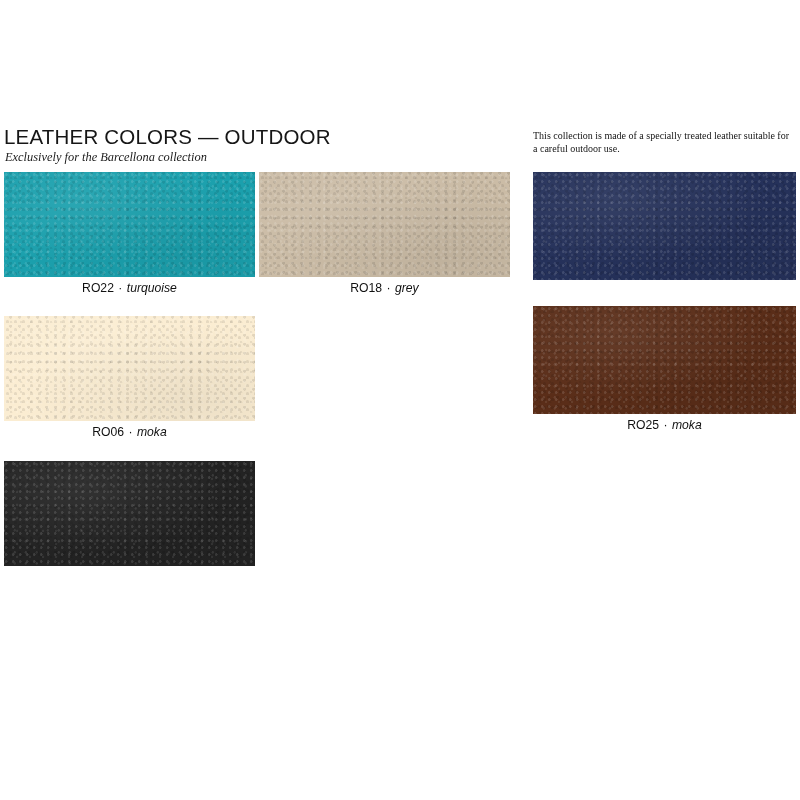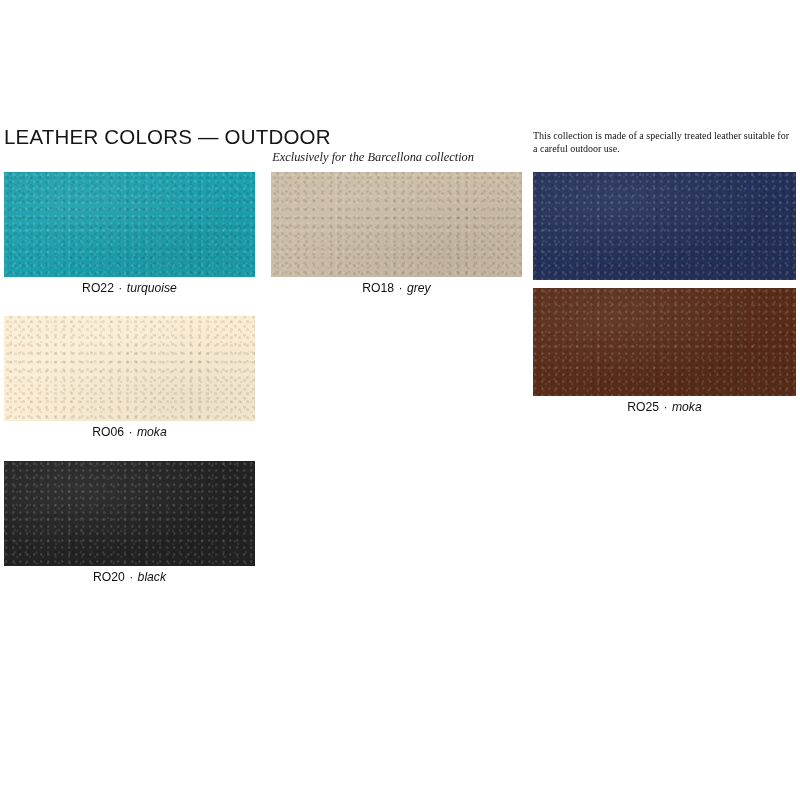--- a/index.html
+++ b/index.html
@@ -40,50 +40,49 @@
     white-space: nowrap;
   }
   .page-subtitle {
     font-family: "Liberation Serif", serif;
     font-style: italic;
     font-size: 12.4px;
     color: #1b1b1b;
     margin: 3px 0 0 1px;
     line-height: 1.1;
     white-space: nowrap;
-    text-align: right;
   }
 
   .intro {
     position: absolute;
     left: 533px;
     top: 129px;
     width: 262px;
     font-family: "Liberation Serif", serif;
     font-size: 10px;
     line-height: 1.32;
     color: #141414;
   }
 
   
   .col {
     position: absolute;
   }
   .col-1 { left: 4px;   top: 172px; width: 251px; }
-  .col-2 { left: 271px; top: 172px; width: 251px; }
+  .col-2 { left: 259px; top: 172px; width: 251px; }
   .col-3 { left: 533px; top: 172px; width: 263px; }
 
   .swatch-cell {
     position: relative;
   }
   .swatch-cell + .swatch-cell {
     margin-top: 21px;
   }
   .col-3 .swatch-cell + .swatch-cell {
-    margin-top: 8px;
+    margin-top: 26px;
   }
 
   .swatch {
     position: relative;
     width: 100%;
     height: 105px;
     overflow: hidden;
     background-color: #cccccc;
   }
   .col-3 .swatch { height: 108px; }
@@ -161,25 +160,20 @@
         <span class="code">RO06</span>
         <span class="sep">·</span>
         <span class="name">moka</span>
       </div>
     </div>
     <div class="swatch-cell">
       <div class="swatch" style="background-color: rgb(35, 35, 35);">
         <div class="grain"></div>
         <div class="grain-soft"></div>
       </div>
-      <div class="caption">
-        <span class="code">RO20</span>
-        <span class="sep">·</span>
-        <span class="name">black</span>
-      </div>
     </div>
   </div>
 
   <div class="col col-2">
     <div class="swatch-cell">
       <div class="swatch" style="background-color: rgb(203, 188, 166);">
         <div class="grain"></div>
         <div class="grain-soft"></div>
       </div>
       <div class="caption">

